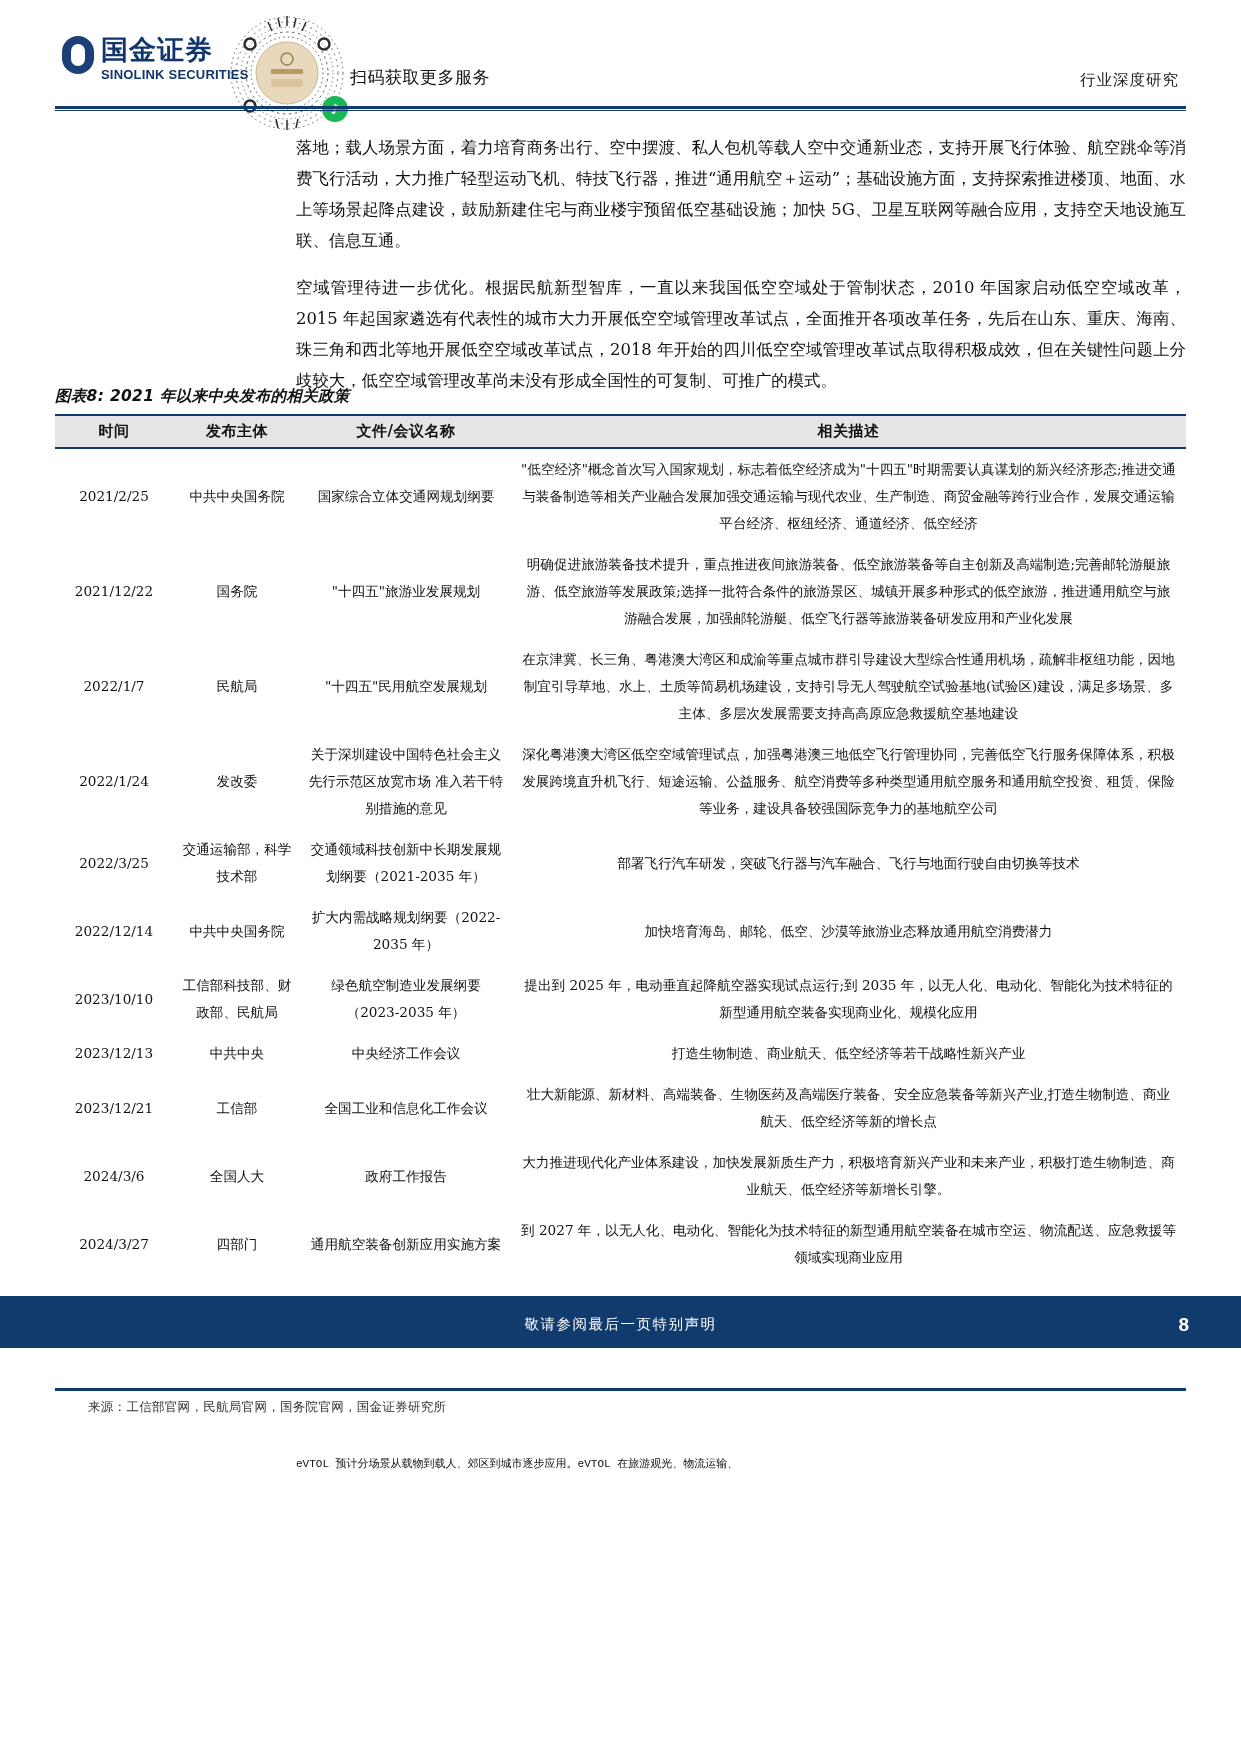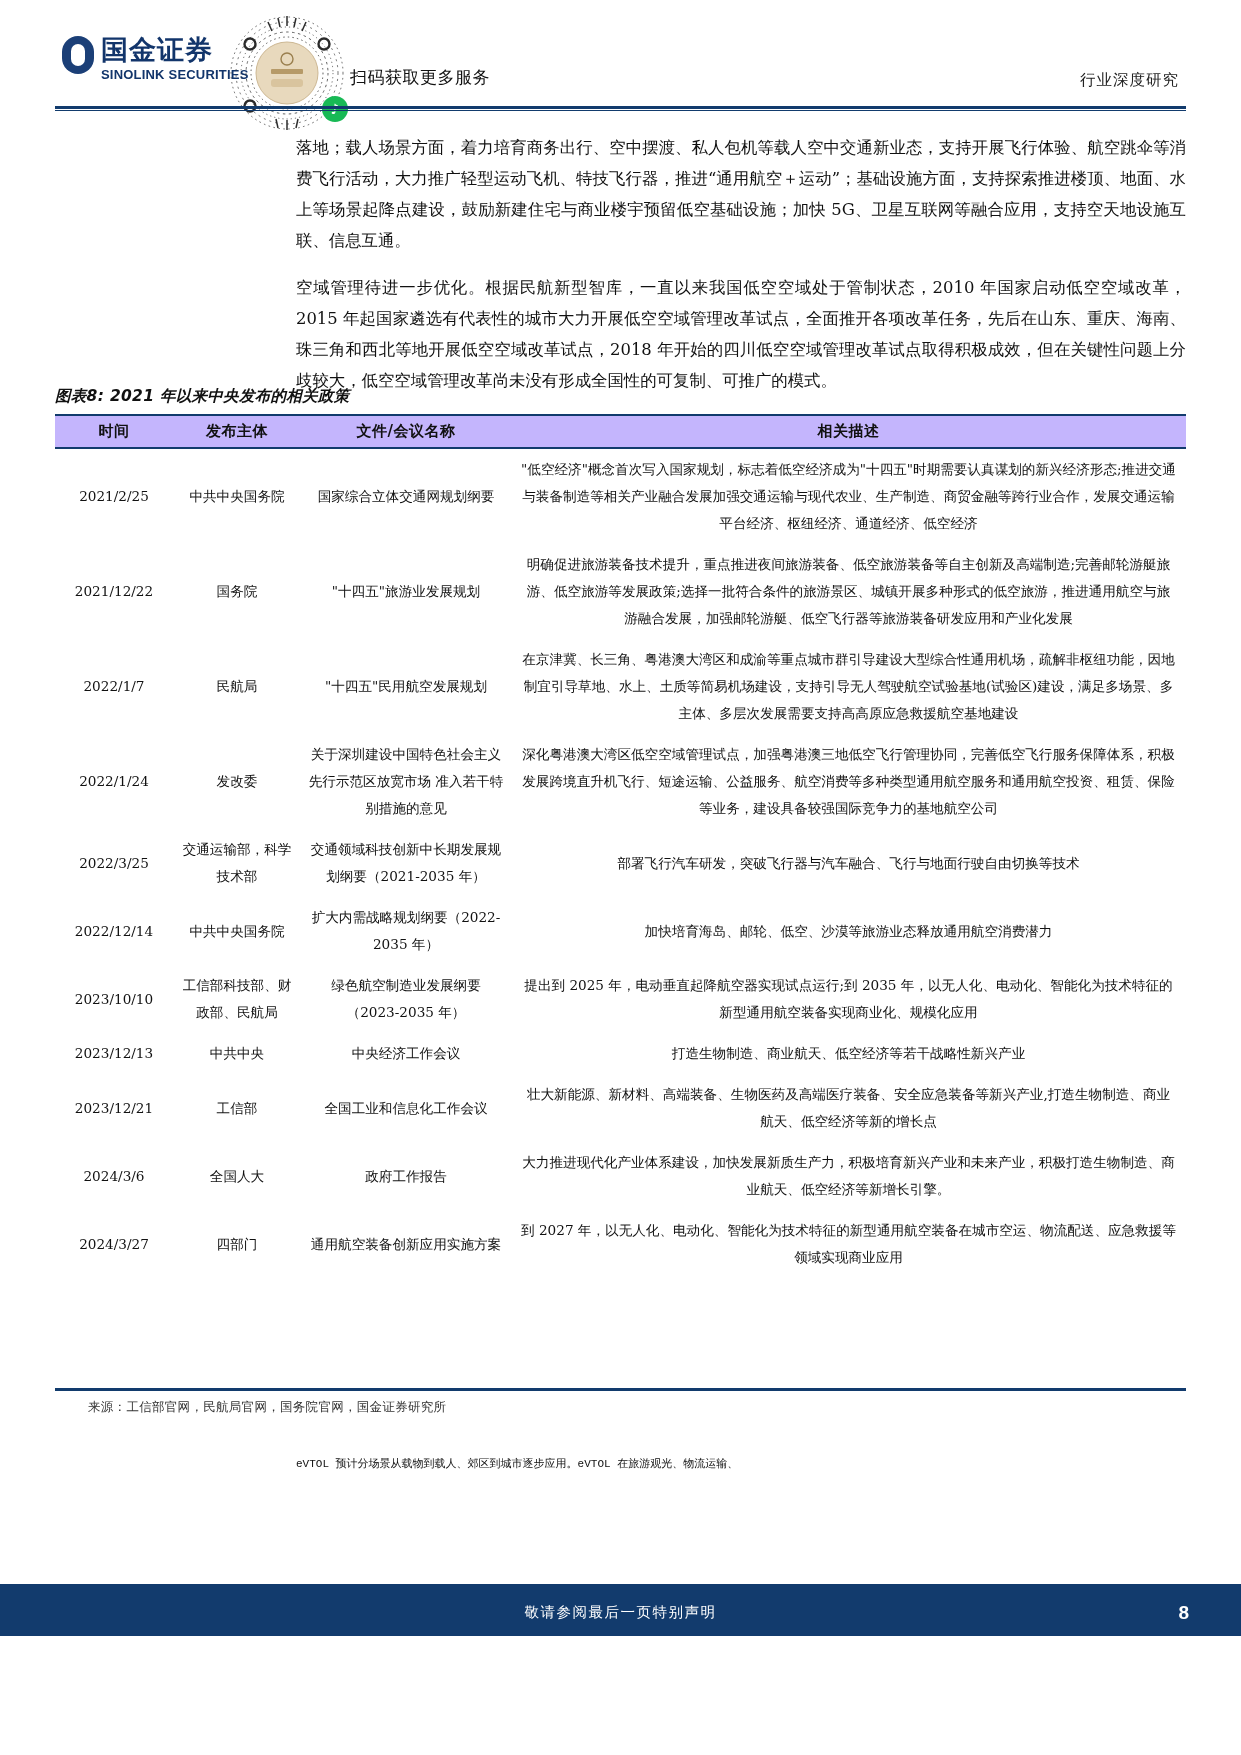--- a/index.html
+++ b/index.html
@@ -4,21 +4,21 @@
 <style>
   html,body{margin:0;padding:0;}
   body{
     width:1241px;height:1755px;
     background:#ffffff;
     font-family:"Liberation Serif","DejaVu Serif",serif;
     color:#1a1a1a;
     position:relative;
     overflow:hidden;
   }
-  .page{position:relative;width:1241px;height:1636px;}
+  .page{position:relative;width:1241px;height:1348px;}
 
   
   .header{
     position:absolute;left:0;top:0;width:1241px;height:110px;
   }
   .logo-block{
     position:absolute;left:62px;top:36px;
     display:flex;align-items:flex-start;
   }
   .logo-mark{
@@ -95,21 +95,21 @@
     font-size:15.5px;color:#111;letter-spacing:.3px;
   }
   .tbl-wrap{
     position:absolute;left:55px;top:414px;width:1131px;
   }
   table.policy{
     border-collapse:collapse;width:1131px;
     table-layout:fixed;
   }
   table.policy thead th{
-    background:#c4b5fd;
+    background:#e5e5e5;
     border-top:2.5px solid #123b6d;
     border-bottom:2.5px solid #123b6d;
     font-family:"DejaVu Sans","Liberation Sans",sans-serif;
     font-weight:bold;
     font-size:15px;
     color:#111;
     padding:6px 4px;
     text-align:center;
     letter-spacing:.5px;
   }

